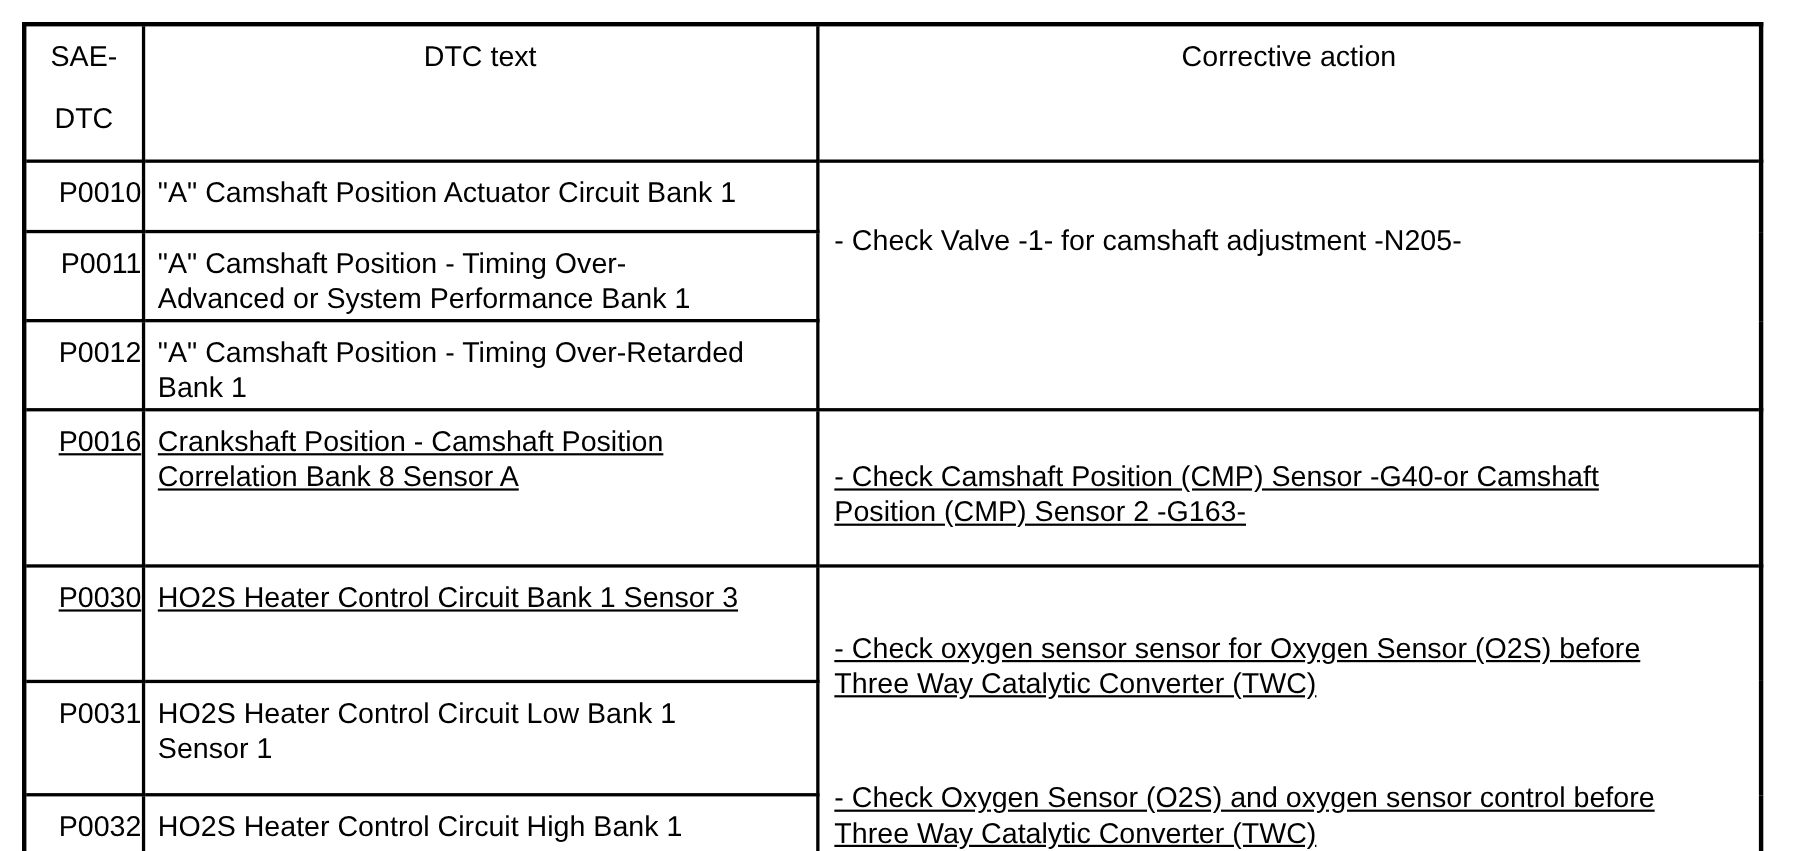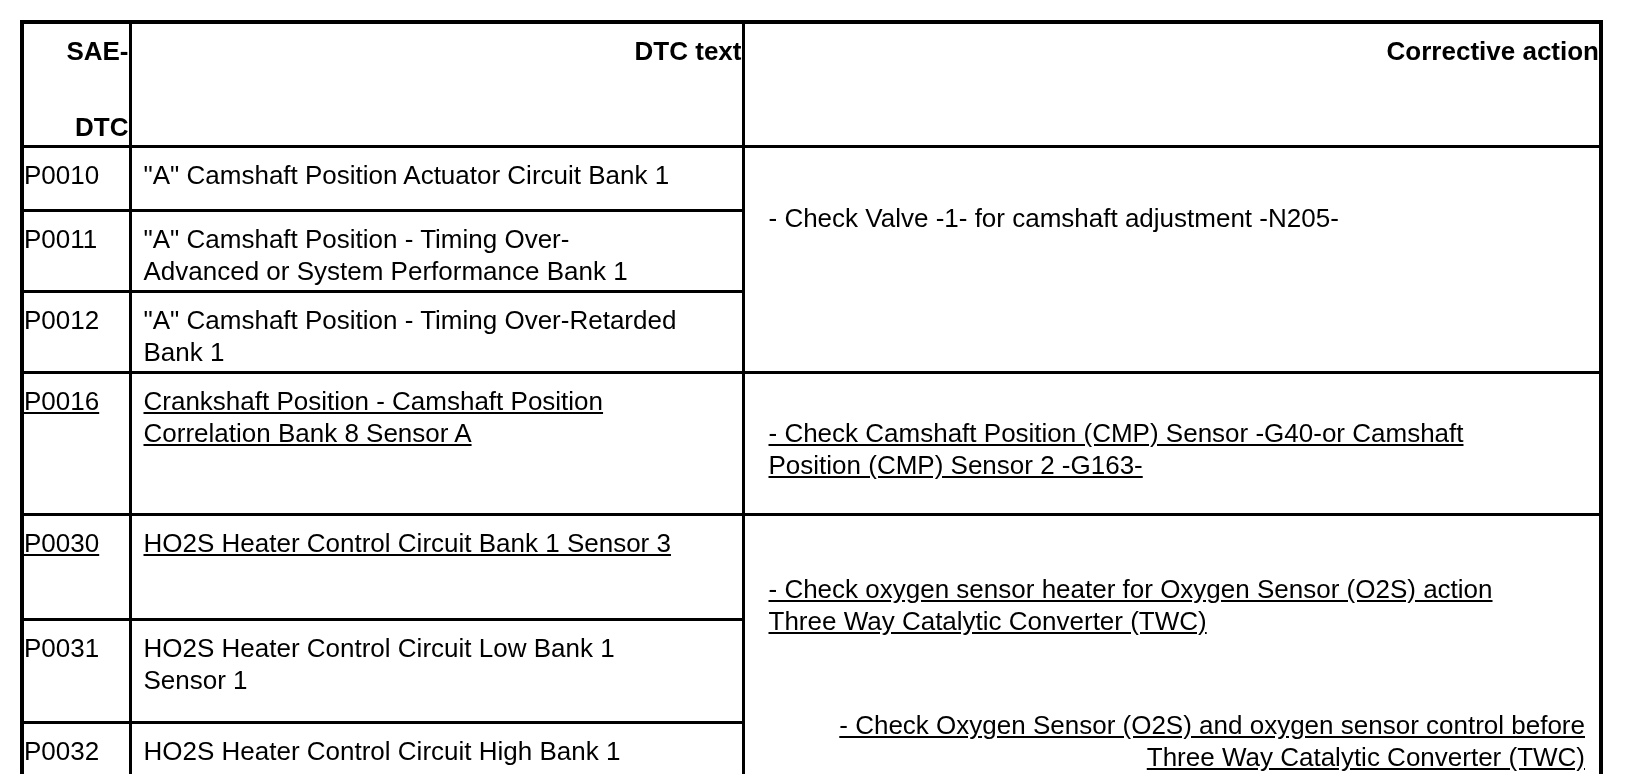--- a/index.html
+++ b/index.html
@@ -35,52 +35,51 @@
   }
   th, td {
     vertical-align: top;
     font-size: 26px;
     line-height: 32px;
     padding: 0;
     overflow: hidden;
   }
   thead th {
     height: 110px;
-    font-weight: bold;
-    text-align: right;
+    font-weight: normal;
+    text-align: center;
     padding-top: 11px;
     border-bottom: 5px double #000000;
   }
   thead th .second-line {
-    margin-top: 44px;
+    margin-top: 24px;
   }
   td.code {
-    text-align: left;
+    text-align: right;
     padding-top: 11px;
   }
   td.dtc {
     text-align: left;
     padding: 11px 10px 0 12px;
     white-space: pre-line;
   }
   td.action {
     text-align: left;
-    padding-left: 24px;
+    padding-left: 14px;
     padding-right: 14px;
     white-space: pre-line;
   }
   td.action p {
     margin: 0;
   }
   td.action.a1 { padding-top: 22px; }
   td.action.a2 { padding-top: 11px; }
   td.action.a3 { padding-top: 25px; }
   td.action .para-gap {
     margin-top: 40px;
-    text-align: right;
   }
   tr.row-h0 { height: 113px; }
   tr.row-h1 { height: 64px;  }
   tr.row-h2 { height: 81px;  }
   tr.row-h3 { height: 81px;  }
   tr.row-h4 { height: 97px; text-decoration: underline;  }
   tr.row-h5 { height: 99px; text-decoration: underline;  }
   tr.row-h6 { height: 98px;  }
   tr.row-h7 { height: 80px;  }
 </style>
@@ -128,21 +127,21 @@
 Correlation Bank 8 Sensor A</td>
         <td class="action a2">
           <p>- Check Camshaft Position (CMP) Sensor -G40-or Camshaft
 Position (CMP) Sensor 2 -G163-</p>
         </td>
       </tr>
       <tr class="row-h5">
         <td class="code">P0030</td>
         <td class="dtc">HO2S Heater Control Circuit Bank 1 Sensor 3</td>
         <td class="action a3" rowspan="3">
-          <p>- Check oxygen sensor heater for Oxygen Sensor (O2S) action
+          <p>- Check oxygen sensor sensor for Oxygen Sensor (O2S) before
 Three Way Catalytic Converter (TWC)</p>
           <p class="para-gap">- Check Oxygen Sensor (O2S) and oxygen sensor control before
 Three Way Catalytic Converter (TWC)</p>
         </td>
       </tr>
       <tr class="row-h6">
         <td class="code">P0031</td>
         <td class="dtc">HO2S Heater Control Circuit Low Bank 1
 Sensor 1</td>
       </tr>

